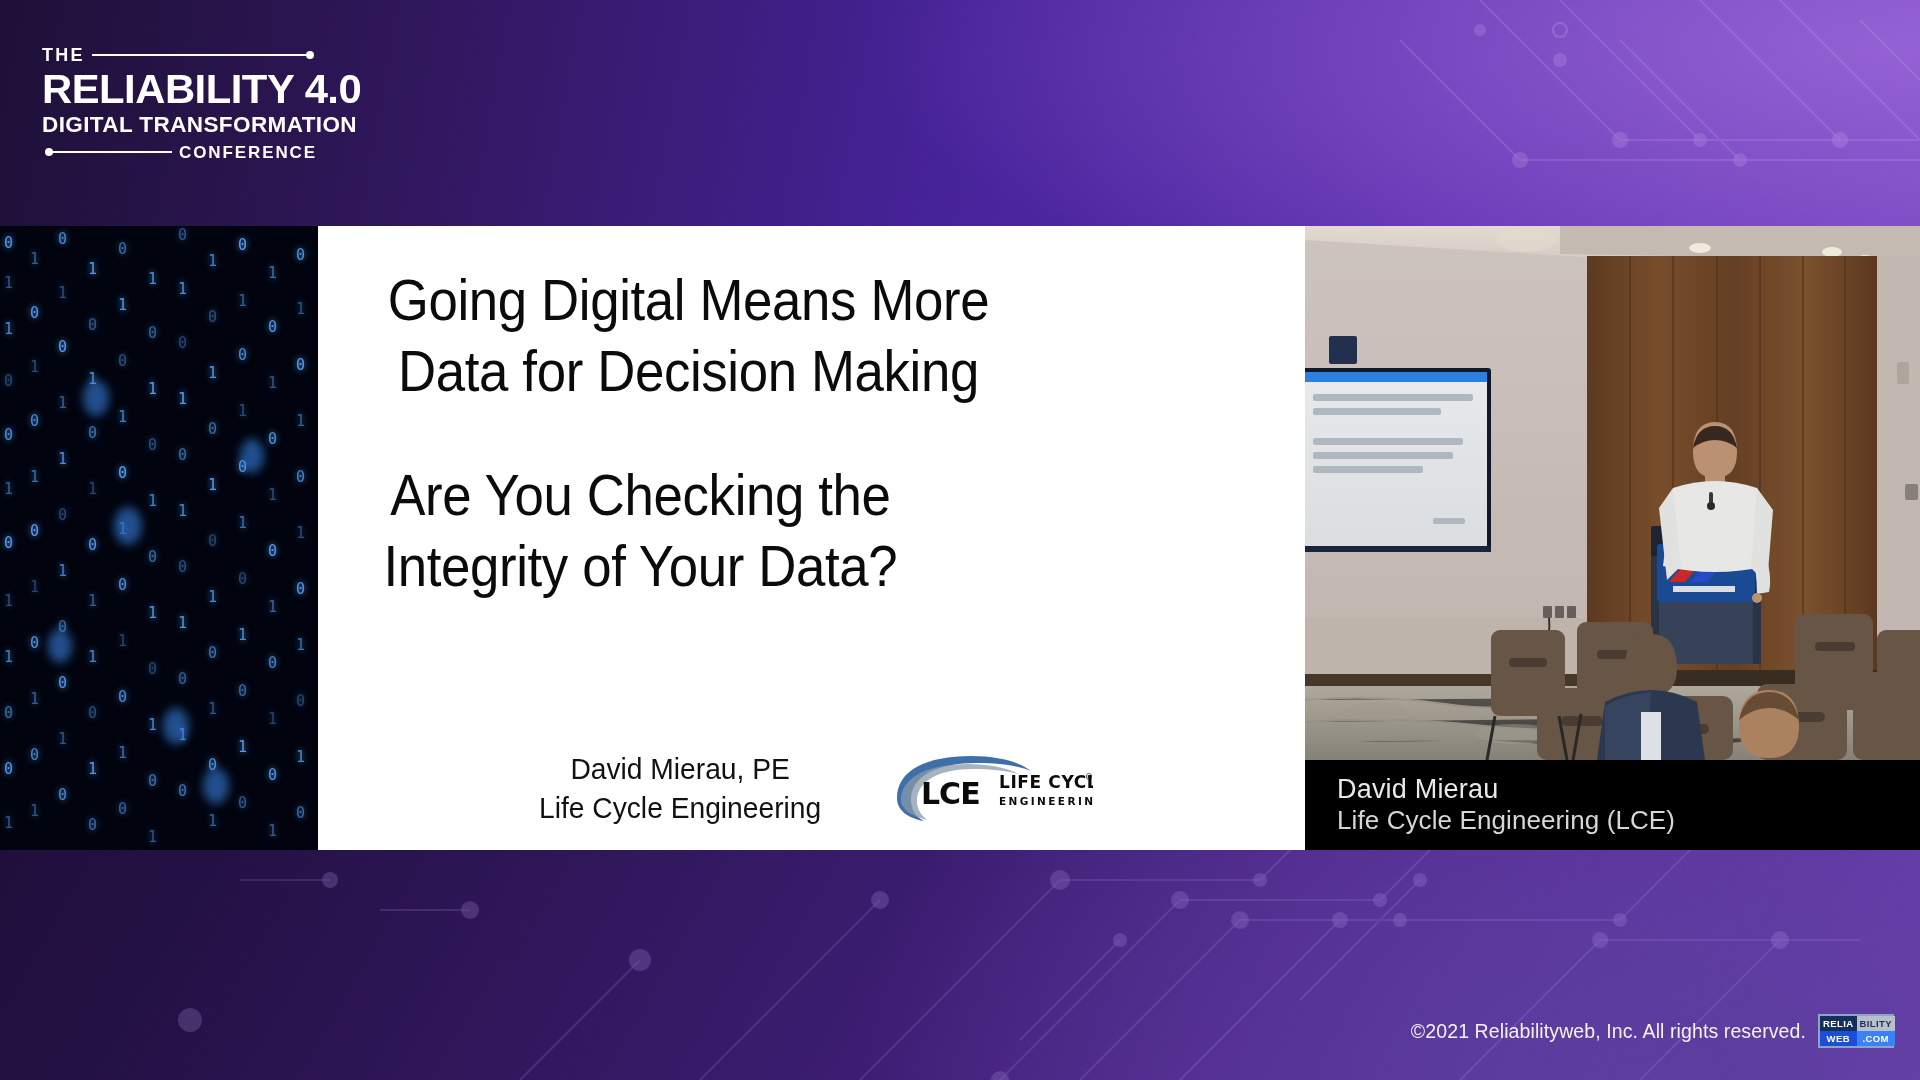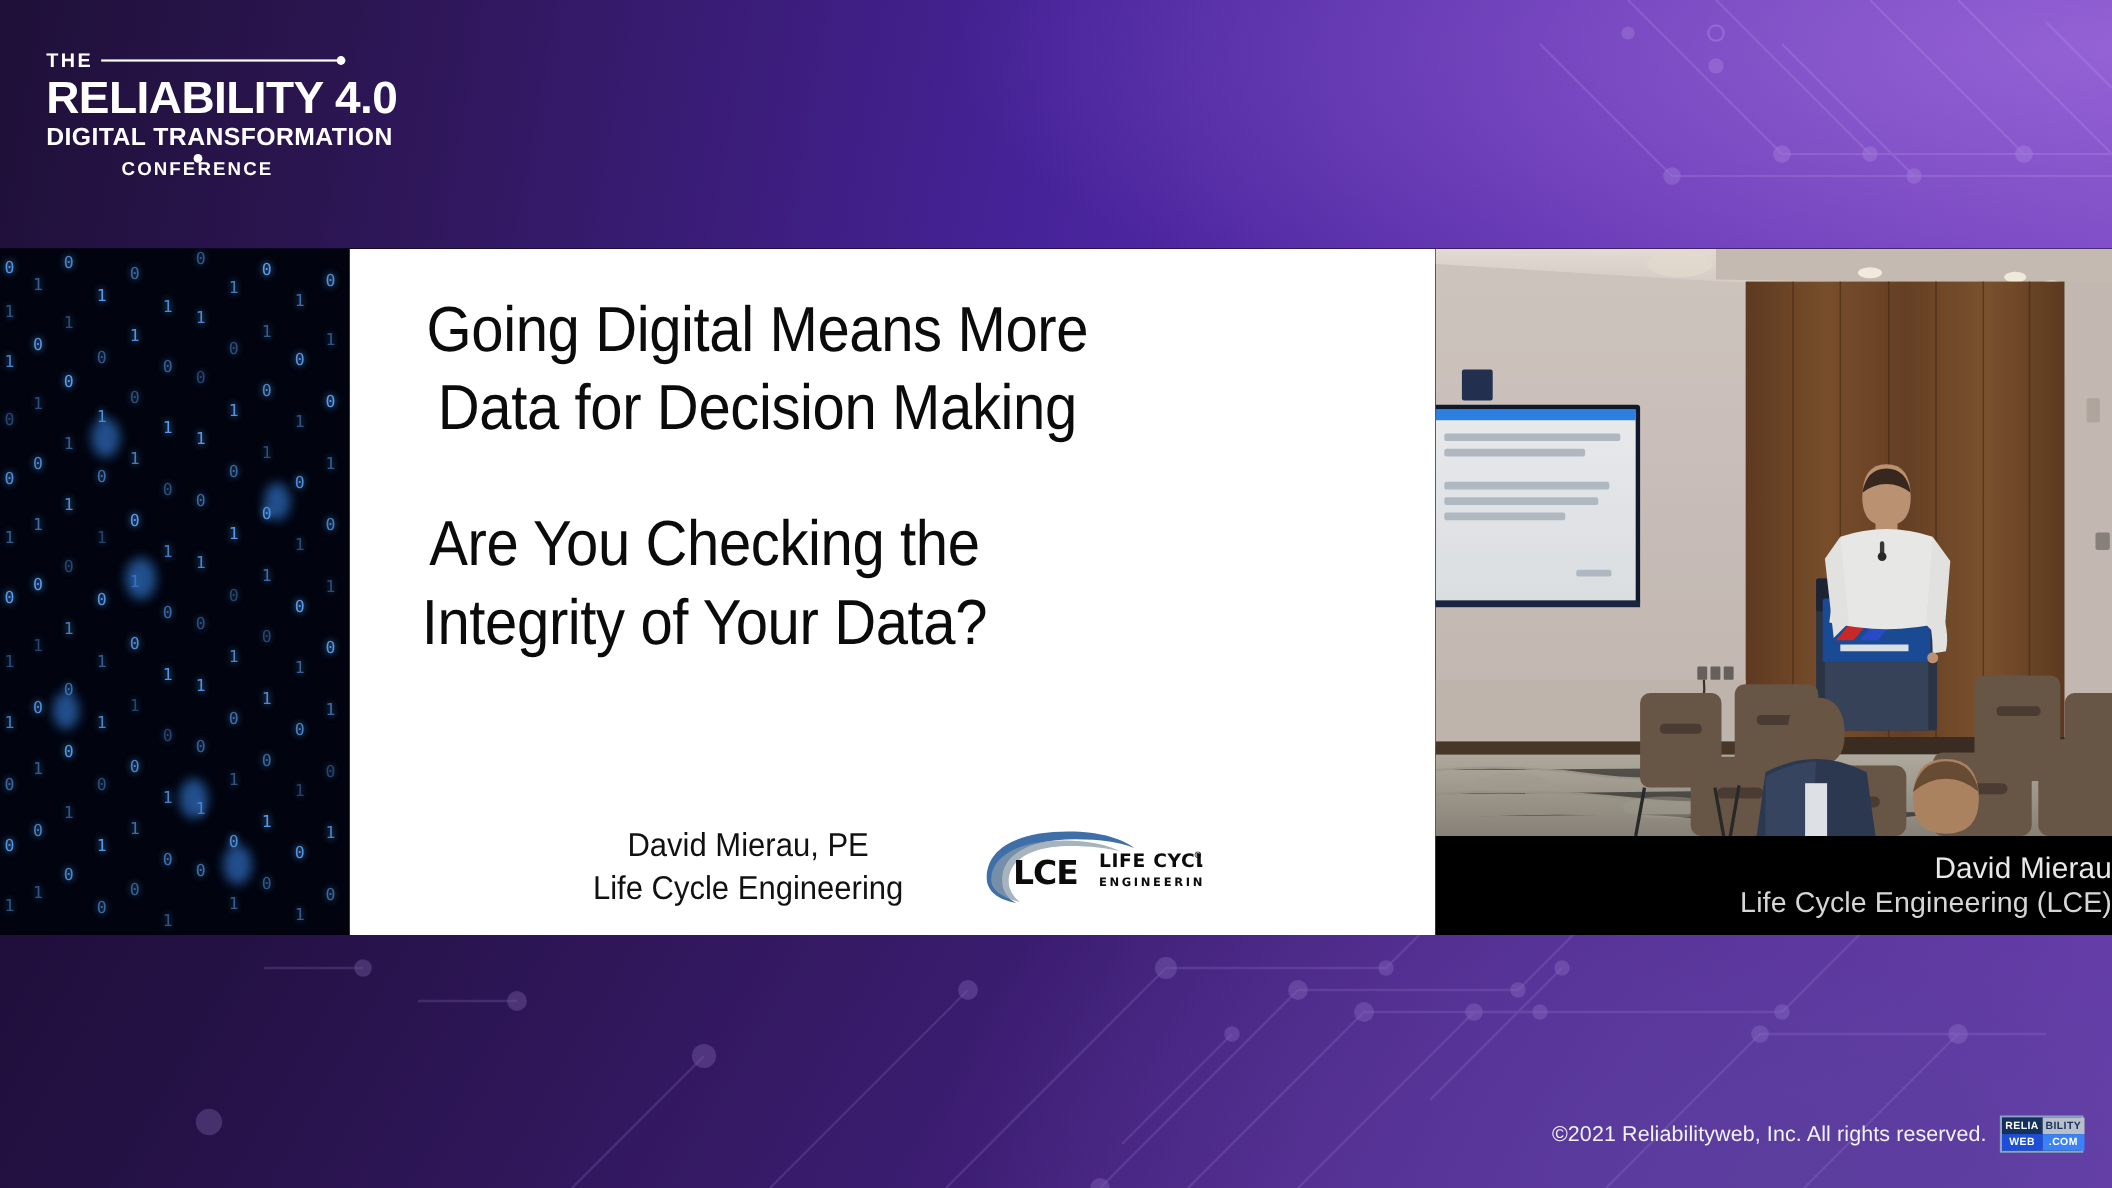--- a/index.html
+++ b/index.html
@@ -48,21 +48,21 @@
     width:8px; height:8px; border-radius:50%; background:#fff;
   }
   .logo-main {
     font-size:41px; font-weight:700; letter-spacing:-0.5px; line-height:1.02;
     margin-top:3px; white-space:nowrap; transform:scaleX(1.02); transform-origin:left center;
   }
   .logo-sub {
     font-size:22.5px; font-weight:700; letter-spacing:.4px; line-height:1.05;
     margin-top:2px; white-space:nowrap;
   }
-  .logo-row4 { display:flex; align-items:center; height:20px; margin-top:6px;flex-direction:column; }
+  .logo-row4 { display:flex; align-items:center; height:20px; margin-top:6px; }
   .logo-conf {
     font-size:17px; font-weight:700; letter-spacing:1.9px; line-height:1;
     white-space:nowrap;
   }
 
   
   .strip {
     position:absolute; left:0; top:226px; width:1920px; height:624px;
     display:flex; background:#000;
   }
@@ -99,21 +99,21 @@
 
   
   .lce { position:relative; width:200px; height:68px; }
   .lce svg { width:100%; height:100%; display:block; }
 
   
   .video { position:relative; flex:1; height:100%; overflow:hidden; background:#0a0a0a; }
   .video svg.room { position:absolute; left:0; top:0; width:100%; height:534px; display:block; }
   .lower-third {
     position:absolute; left:0; right:0; bottom:0; height:90px; background:#000;
-    display:flex; flex-direction:column; align-items:flex-end; justify-content:center;
+    display:flex; flex-direction:column; align-items:flex-start; justify-content:center;padding-left:32px;
   }
   .lt-name { color:#e9e9e9; font-size:27px; font-weight:400; line-height:1.16; letter-spacing:.2px; }
   .lt-org  { color:#d6d6d6; font-size:26px; font-weight:400; line-height:1.2; letter-spacing:.1px; }
 
   
   .footer {
     position:absolute; right:26px; bottom:32px;
     display:flex; align-items:center; gap:12px;
   }
   .copyright { color:#f2f2f2; font-size:19.5px; font-weight:400; letter-spacing:.1px; white-space:nowrap; }

